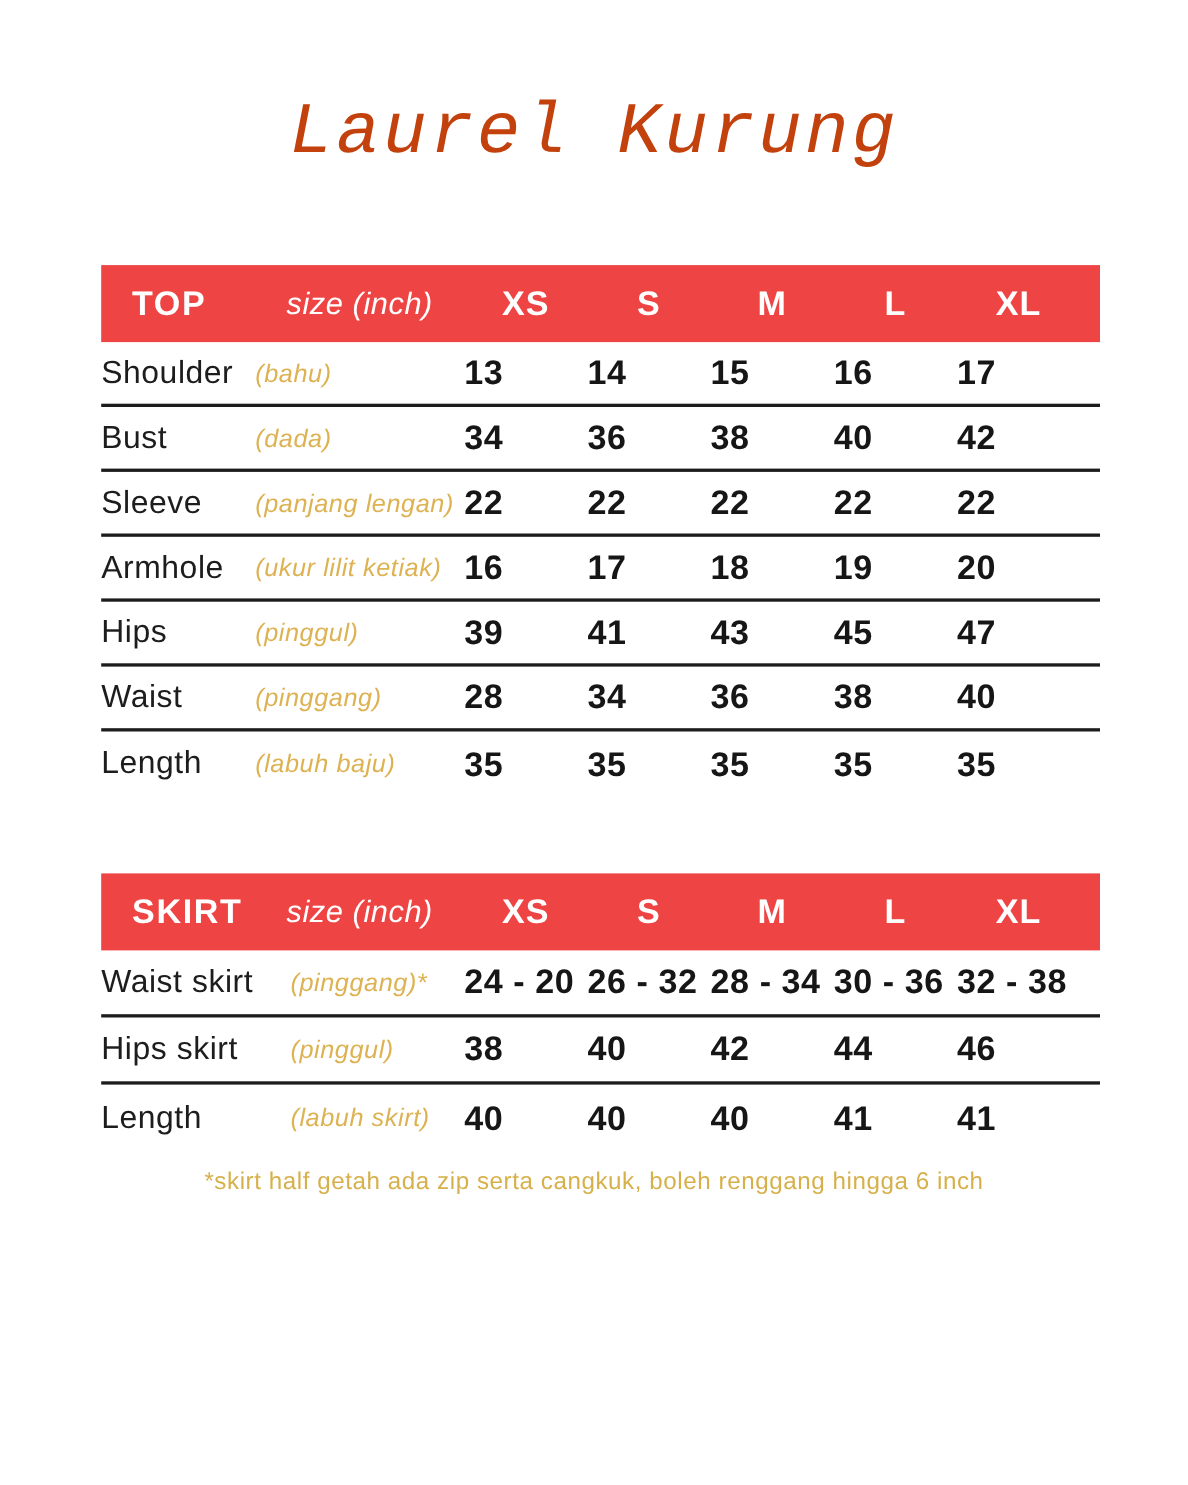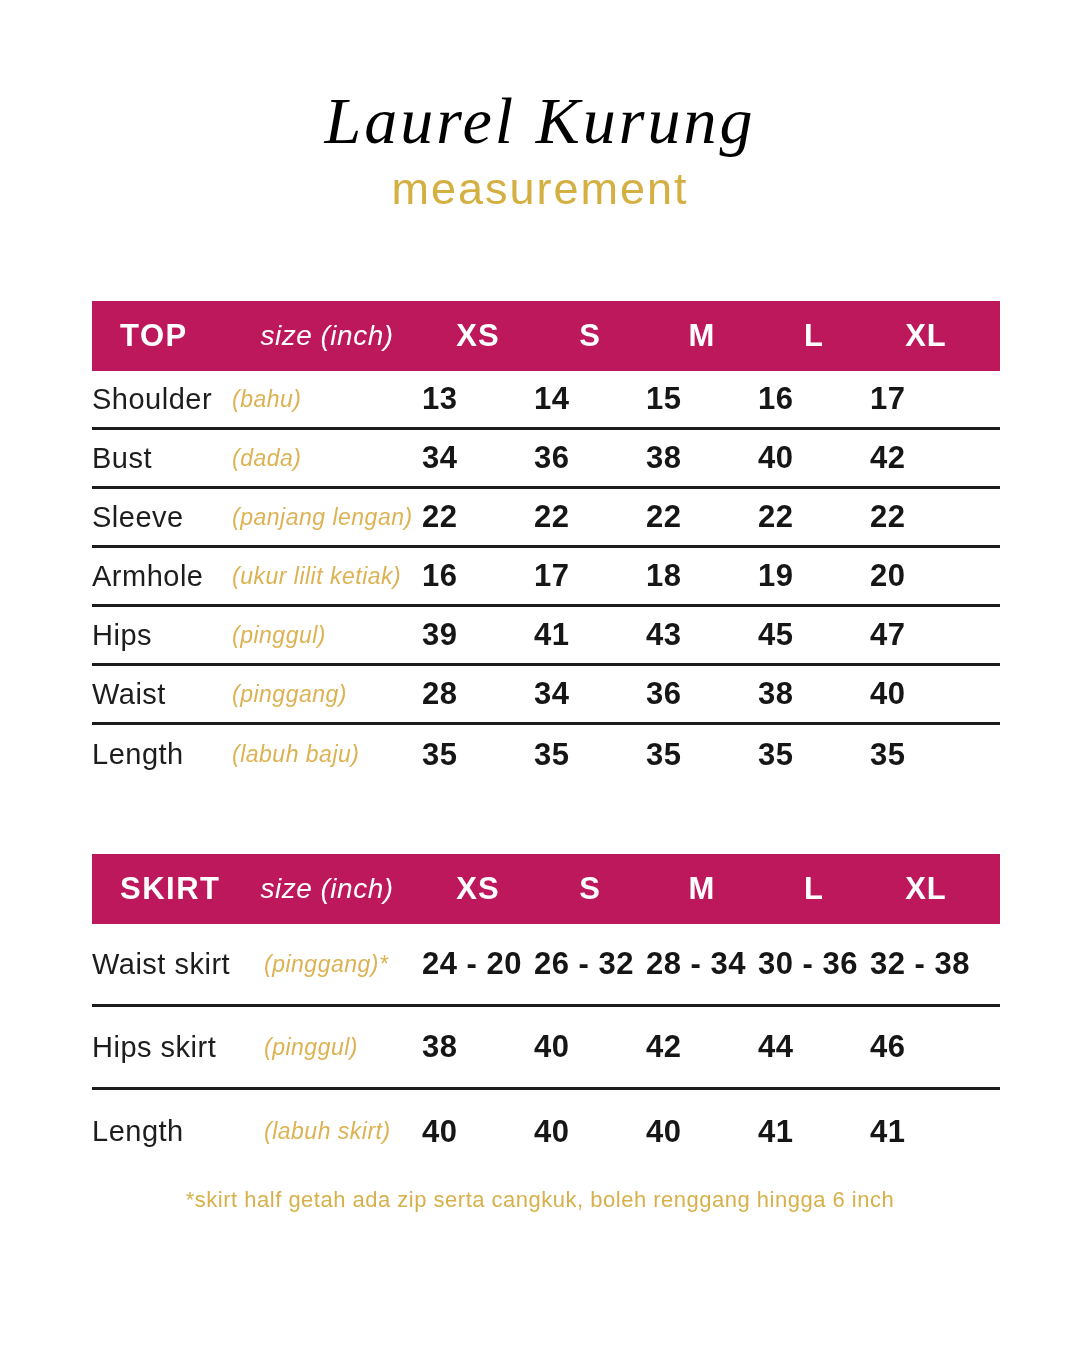--- a/index.html
+++ b/index.html
@@ -9,26 +9,26 @@
     background: #ffffff;
     font-family: "Liberation Sans", sans-serif;
     overflow: hidden;
   }
   .page { width: 1080px; height: 1350px; }
 
   
   .title-block { padding-top: 86px; text-align: center; }
   .main-title {
     margin: 0;
-    font-family: Liberation Serif, serif;
+    font-family: Liberation Mono, monospace;
     font-style: italic;
     font-weight: 400;
     font-size: 66px;
     line-height: 1.05;
-    color: #000000;
+    color: #c2410c;
     letter-spacing: 3px;
   }
   .subtitle {
     margin-top: 8px;
     font-size: 45px;
     font-weight: 400;
     color: #d4af42;
     letter-spacing: 2px;
   }
 
@@ -39,21 +39,21 @@
 
   .grid {
     display: grid;
     grid-template-columns: 140px 190px repeat(5, 1fr);
     align-items: center;
     padding-right: 18px;
     box-sizing: border-box;
   }
 
   .bar {
-    background: #be185d;
+    background: #ef4444;
     color: #ffffff;
     height: 70px;
   }
   .bar .bar-name {
     padding-left: 28px;
     font-size: 31px;
     font-weight: 700;
     letter-spacing: 1.5px;
   }
   .bar .bar-unit {
@@ -66,21 +66,21 @@
   .bar .bar-size {
     font-size: 31px;
     font-weight: 700;
     text-align: center;
     letter-spacing: 1px;
   }
 
   .row { height: 59px; border-bottom: 3px solid #1c1c1c; }
   .size-table .row:first-of-type { height: 90px; }
   .size-table .row:last-of-type { border-bottom: none; }
-  .skirt-table .row { height: 83px; }
+  .skirt-table .row { height: 61px; }
   .skirt-table .row:first-of-type { height: 93px; }
 
   .row .label {
     font-size: 29px;
     color: #1d1d1d;
     letter-spacing: 0.5px;
   }
   .row .sublabel {
     font-size: 23px;
     font-style: italic;
@@ -104,21 +104,20 @@
     letter-spacing: 0.5px;
   }
 </style>
 </head>
 <body>
 
 <div class="page">
 
   <header class="title-block">
     <h1 class="main-title">Laurel Kurung</h1>
-    <div class="subtitle">measurement</div>
   </header>
 
   <section class="size-table top-table">
     <div class="grid bar">
       <div class="bar-name">TOP</div>
       <div class="bar-unit">size (inch)</div>
       <div class="bar-size">XS</div>
       <div class="bar-size">S</div>
       <div class="bar-size">M</div>
       <div class="bar-size">L</div>

